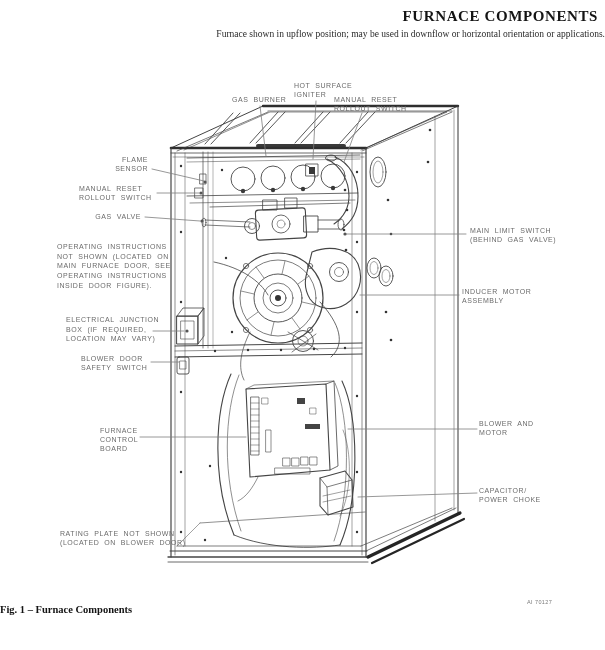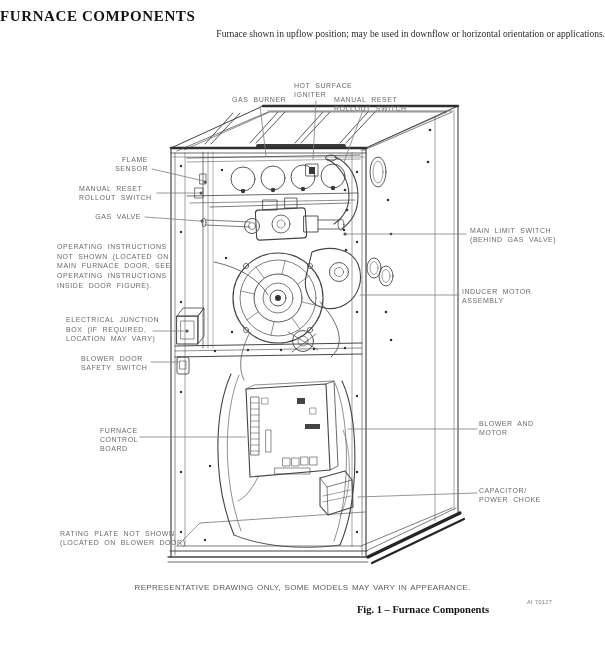--- a/index.html
+++ b/index.html
@@ -1,18 +1,18 @@
 <!DOCTYPE html>
 <html><head>
 <meta charset="utf-8">
 <style>
   html,body{margin:0;padding:0;background:#fff;}
   .page{position:relative;width:605px;height:650px;background:#ffffff;overflow:hidden;
         font-family:"Liberation Sans",sans-serif;}
-  .title{position:absolute;left:0;top:8px;width:598px;text-align:left;
+  .title{position:absolute;left:0;top:8px;width:598px;text-align:right;
          font-family:"Liberation Serif",serif;font-weight:bold;font-size:15px;
          letter-spacing:.6px;color:#141414;}
   .subtitle{position:absolute;left:0;top:29px;width:605px;text-align:right;
             font-family:"Liberation Serif",serif;font-size:9.5px;color:#2a2a2a;}
   .lbl{position:absolute;font-size:7px;line-height:9px;color:#6b6b6b;
        letter-spacing:.55px;word-spacing:2.5px;white-space:pre-line;}
   .lbl.r{text-align:right;}
   .lbl.lh10{line-height:9.7px;}
   #lbl-gas-burner{left:232px;top:95px;}
   #lbl-hot-surface-igniter{left:294px;top:81px;}
@@ -26,21 +26,21 @@
   #lbl-furnace-control-board{left:100px;top:426px;}
   #lbl-rating-plate{left:60px;top:529px;}
   #lbl-main-limit-switch{left:470px;top:226px;}
   #lbl-inducer-motor{left:462px;top:287px;}
   #lbl-blower-motor{left:479px;top:419px;}
   #lbl-capacitor{left:479px;top:486px;}
   .footnote{position:absolute;left:0;top:583px;width:605px;text-align:center;
             font-size:8px;letter-spacing:.3px;word-spacing:1px;color:#5a5a5a;}
   .drawing-number{position:absolute;left:527px;top:599px;font-size:5.5px;
                   letter-spacing:.4px;color:#7a7a7a;}
-  .fig-caption{position:absolute;left:0;top:604px;width:489px;text-align:right;
+  .fig-caption{position:absolute;left:0;top:604px;width:489px;text-align:left;
                font-family:"Liberation Serif",serif;font-weight:bold;font-size:10.5px;
                color:#141414;}
   svg{position:absolute;left:0;top:0;}
 </style>
 </head>
 <body>
 
 <div class="page">
 
   <div class="title">FURNACE COMPONENTS</div>
@@ -337,17 +337,16 @@
 (LOCATED ON BLOWER DOOR)</div>
   <div class="lbl" id="lbl-main-limit-switch">MAIN LIMIT SWITCH
 (BEHIND GAS VALVE)</div>
   <div class="lbl" id="lbl-inducer-motor">INDUCER MOTOR
 ASSEMBLY</div>
   <div class="lbl" id="lbl-blower-motor">BLOWER AND
 MOTOR</div>
   <div class="lbl" id="lbl-capacitor">CAPACITOR/
 POWER CHOKE</div>
 
-  <div class="footnote">REPRESENTATIVE DRAWING ONLY, SOME MODELS MAY VARY IN APPEARANCE.</div>
   <div class="drawing-number">AI 70127</div>
   <div class="fig-caption">Fig. 1 – Furnace Components</div>
 
 </div>
 
 </body></html>

